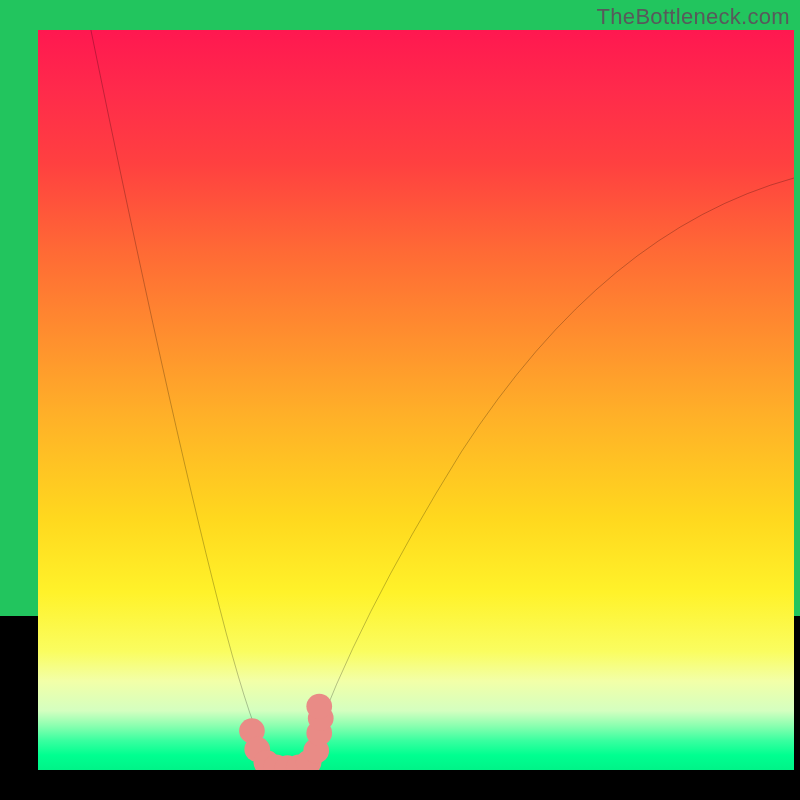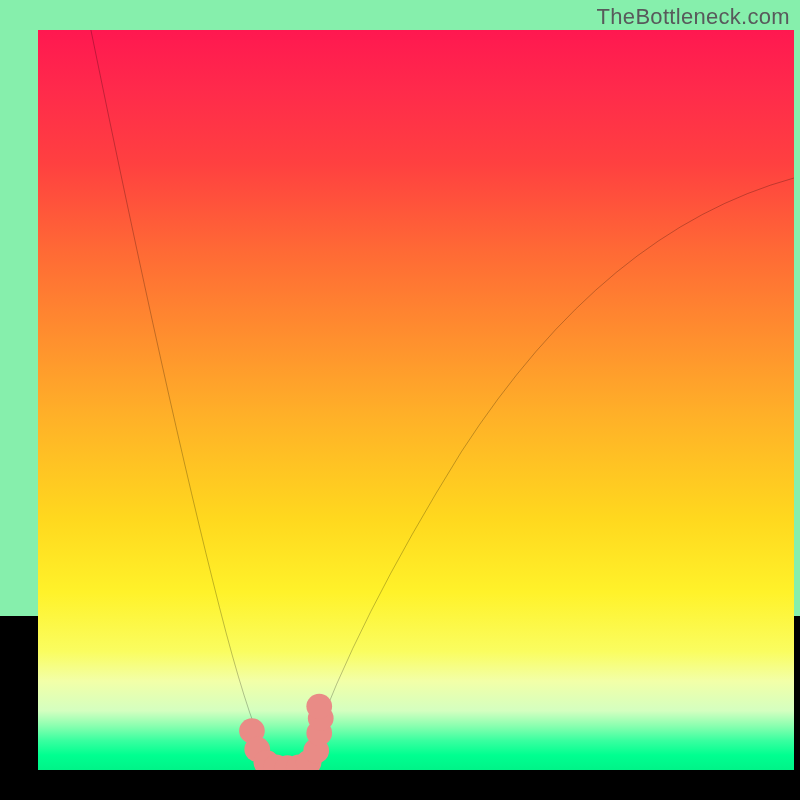--- a/index.html
+++ b/index.html
@@ -7,21 +7,21 @@
     padding: 0;
     width: 800px;
     height: 800px;
     background: #000000;
     overflow: hidden;
   }
   .container {
     position: relative;
     width: 800px;
     height: 616px;
-    background: #86efac;
+    background: #22c55e;
   }
   .watermark {
     position: absolute;
     top: 4px;
     right: 10px;
     font-family: Arial, Helvetica, sans-serif;
     font-size: 22px;
     font-weight: 500;
     color: #58595b;
     letter-spacing: 0.3px;

